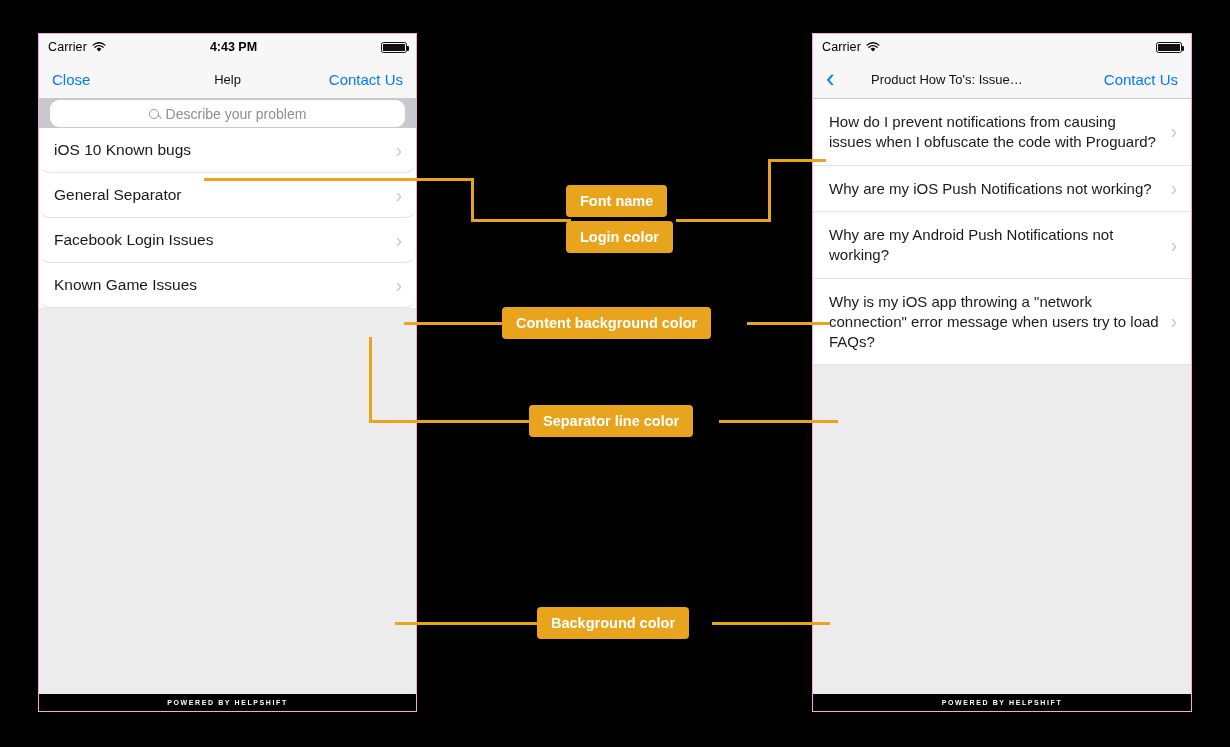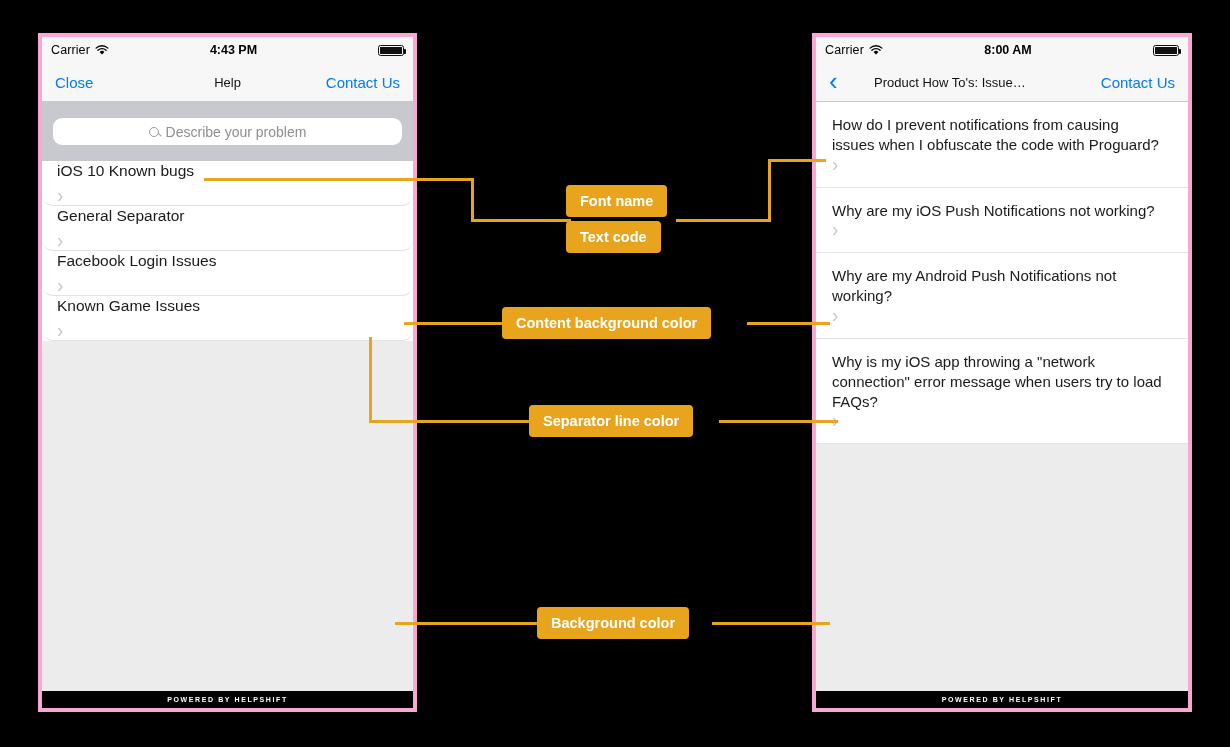--- a/index.html
+++ b/index.html
@@ -8,21 +8,21 @@
     background: #000;
     font-family: "Liberation Sans", sans-serif;
     overflow: hidden;
   }
   #stage { position: relative; width: 1230px; height: 747px; background: #000; }
 
   
   .phone {
     position: absolute;
     background: #ffffff;
-    border: 4px solid #f9a8d4;
+    border: 1px solid #f9a8d4;
     overflow: hidden;
     display: flex;
     flex-direction: column;
   }
   #phone-left  { left: 38px;  top: 33px; width: 379px; height: 679px; }
   #phone-right { left: 812px; top: 33px; width: 380px; height: 679px; }
 
   
   .statusbar {
     height: 26px;
@@ -70,43 +70,43 @@
     pointer-events: none;
   }
   .back-chevron {
     color: #007aff; font-size: 26px; line-height: 1; font-weight: 300;
     margin-right: auto; cursor: pointer; display: block; margin-top: -3px;
   }
   #phone-right .nav-title { left: 46px; right: 106px; text-align: left; padding-left: 12px;}
 
   
   .searchwrap {
-    background: #c8c9ce; padding: 16px 11px; flex: 0 0 auto;
+    background: #c8c9ce; padding: 1px 11px; flex: 0 0 auto;
   }
   .searchfield {
     background: #ffffff; border-radius: 9px; height: 27px;
     display: flex; align-items: center; justify-content: center;
     gap: 7px; font-size: 14px; color: #8e8e93;
   }
   .mag {
     width: 10px; height: 10px; border: 1.4px solid #9a9aa0; border-radius: 50%;
     position: relative; display: inline-block;
   }
   .mag::after {
     content:""; position:absolute; width:5px; height:1.4px; background:#9a9aa0;
     transform: rotate(45deg); right:-4px; bottom:0px;
   }
 
   
   .list { background: #ffffff; flex: 0 0 auto; }
   .row {
-    display: flex; align-items: flex-start;
+    display: flex; align-items: center;
     padding: 0 14px 0 15px;
     border-bottom: 1px solid #e3e3e5;
-    cursor: pointer; background: #ffffff; flex-direction: column;
+    cursor: pointer; background: #ffffff;
   }
   .row-simple { height: 45px; border-radius: 11px; }
   .row .row-text { font-size: 15.5px; color: #1a1a1a; line-height: 1.32; flex: 1; padding-right: 12px; }
   #phone-right .row { padding: 13px 14px 13px 16px; }
   #phone-right .row .row-text { font-size: 15px; }
   .chev {
     color: #c7c7cc; font-size: 19px; font-weight: 300; line-height: 1;
     flex: 0 0 auto; transform: scaleY(1.05);
   }
 
@@ -212,21 +212,20 @@
       <div class="sb-left">
         <span class="sb-carrier">Carrier</span>
         <span class="wifi-ico">
           <svg width="14" height="11" viewBox="0 0 14 11">
               <path d="M7 9.6 4.6 6.9a3.6 3.6 0 0 1 4.8 0z" fill="#000"></path>
               <path d="M2.9 5.2a6 6 0 0 1 8.2 0" stroke="#000" stroke-width="1.3" fill="none" stroke-linecap="round"></path>
               <path d="M1.1 3.1a8.6 8.6 0 0 1 11.8 0" stroke="#000" stroke-width="1.3" fill="none" stroke-linecap="round"></path>
             </svg>
         </span>
       </div>
-      <div class="sb-time">8:00 AM</div>
       <div class="sb-right">
         <span class="batt">
             <i></i>
           </span>
       </div>
     </div>
 
     <div class="navbar">
       <span class="back-chevron">‹</span>
       <span class="nav-title">Product How To's: Issue…</span>
@@ -273,19 +272,19 @@
     <div class="ln h" style="left:747px; top:314px; width:83px;"></div>
 
     <div class="ln v" style="left:369px; top:329px; height:86px;"></div>
     <div class="ln h" style="left:369px; top:412px; width:160px;"></div>
     <div class="ln h" style="left:719px; top:412px; width:119px;"></div>
 
     <div class="ln h" style="left:395px; top:614px; width:142px;"></div>
     <div class="ln h" style="left:712px; top:614px; width:118px;"></div>
 
     <div class="badge" style="left:566px; top:177px;">Font name</div>
-    <div class="badge" style="left:566px; top:213px;">Text code</div>
+    <div class="badge" style="left:566px; top:213px;">Login color</div>
     <div class="badge" style="left:502px; top:299px;">Content background color</div>
     <div class="badge" style="left:529px; top:397px;">Separator line color</div>
     <div class="badge" style="left:537px; top:599px;">Background color</div>
 
   </div>
 </div>
 
 </body></html>

